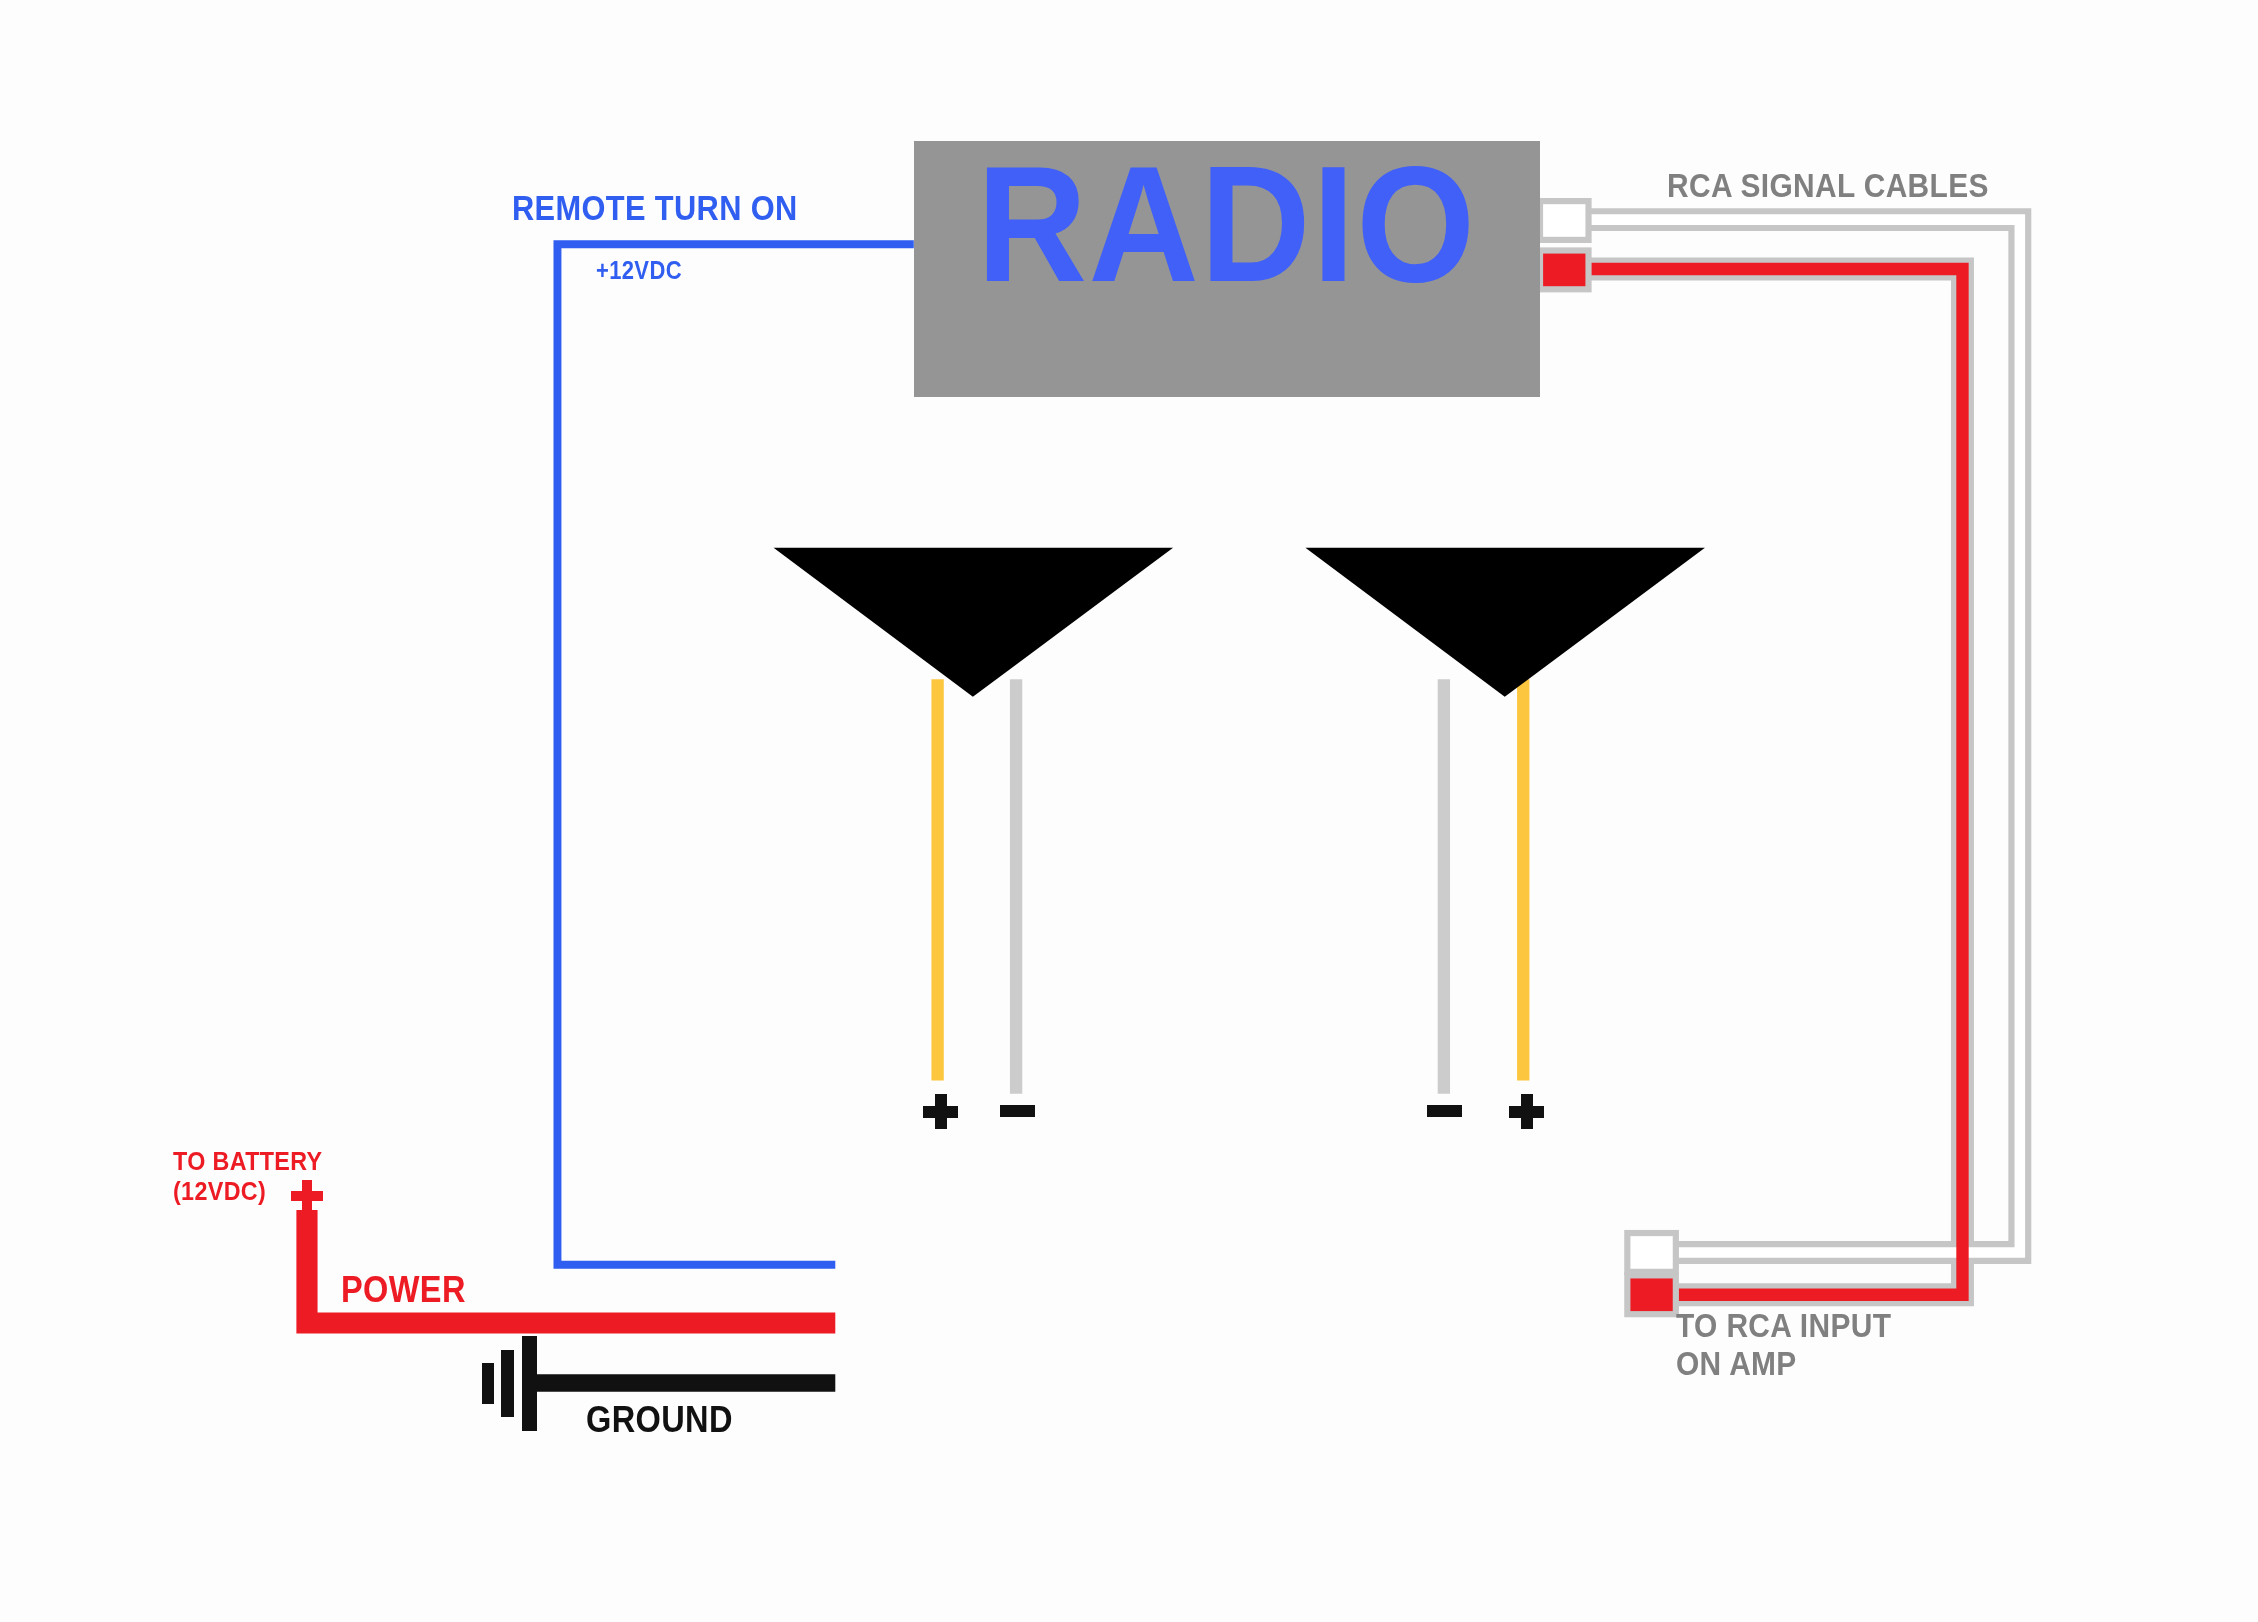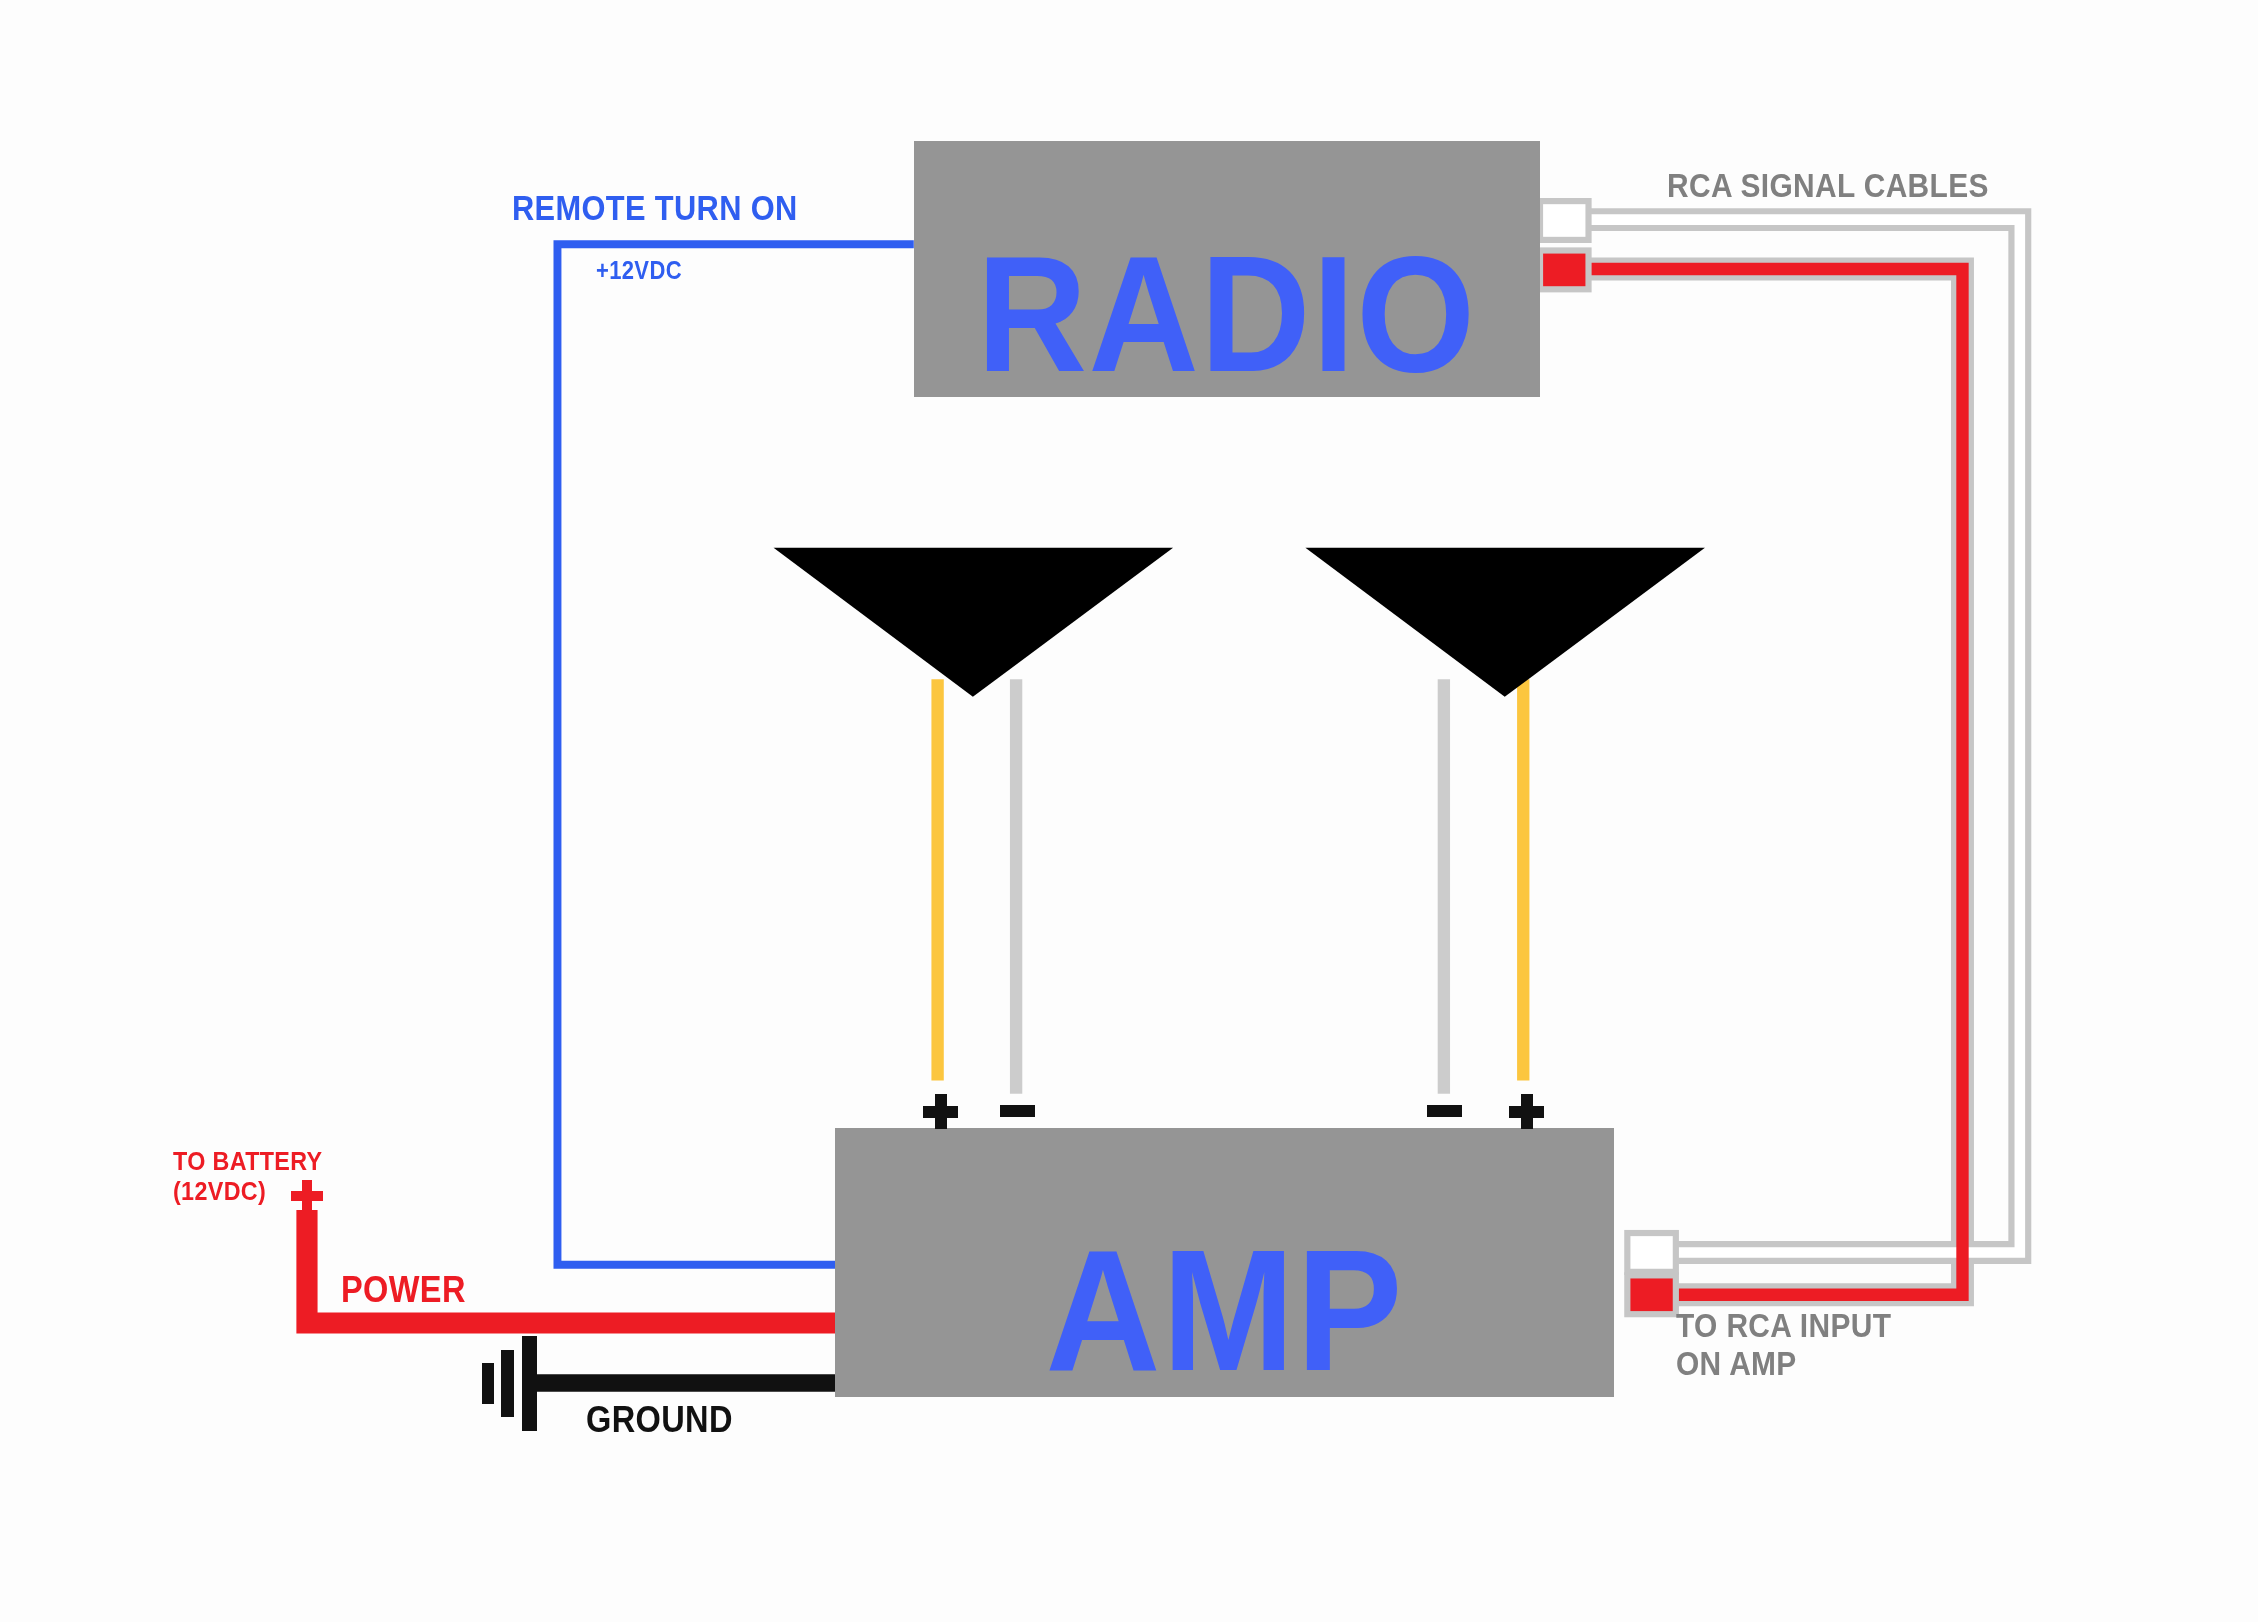--- a/index.html
+++ b/index.html
@@ -22,21 +22,21 @@
     left: 0;
     top: 0;
     width: 2258px;
     height: 1622px;
   }
   
   .device {
     position: absolute;
     background: #959595;
     display: flex;
-    align-items: flex-end;
+    align-items: flex-start;
     justify-content: center;
   }
   .device-label {
     color: #4060f8;
     font-weight: 700;
     font-family: "Liberation Sans Narrow", "Liberation Sans", sans-serif;
     letter-spacing: 0.01em;
     line-height: 1;
     transform: scaleX(0.92);
   }
@@ -142,23 +142,20 @@
 
     <polygon points="877,621 1330,621 1103,790" fill="#000000"></polygon>
 
     <polygon points="1480,621 1933,621 1706,790" fill="#000000"></polygon>
   </svg>
 
   <div class="device" id="radio-box">
     <span class="device-label">RADIO</span>
   </div>
 
-  <div class="device" id="amp-box">
-    <span class="device-label">AMP</span>
-  </div>
 
   <div class="lbl blue" id="label-remote-turn-on">REMOTE TURN ON</div>
 
   <div class="lbl blue" id="label-12vdc">+12VDC</div>
 
   <div class="lbl gray" id="label-rca-signal">RCA SIGNAL CABLES</div>
 
   <div class="lbl gray" id="label-to-rca-input">TO RCA INPUT
 ON AMP</div>
 

